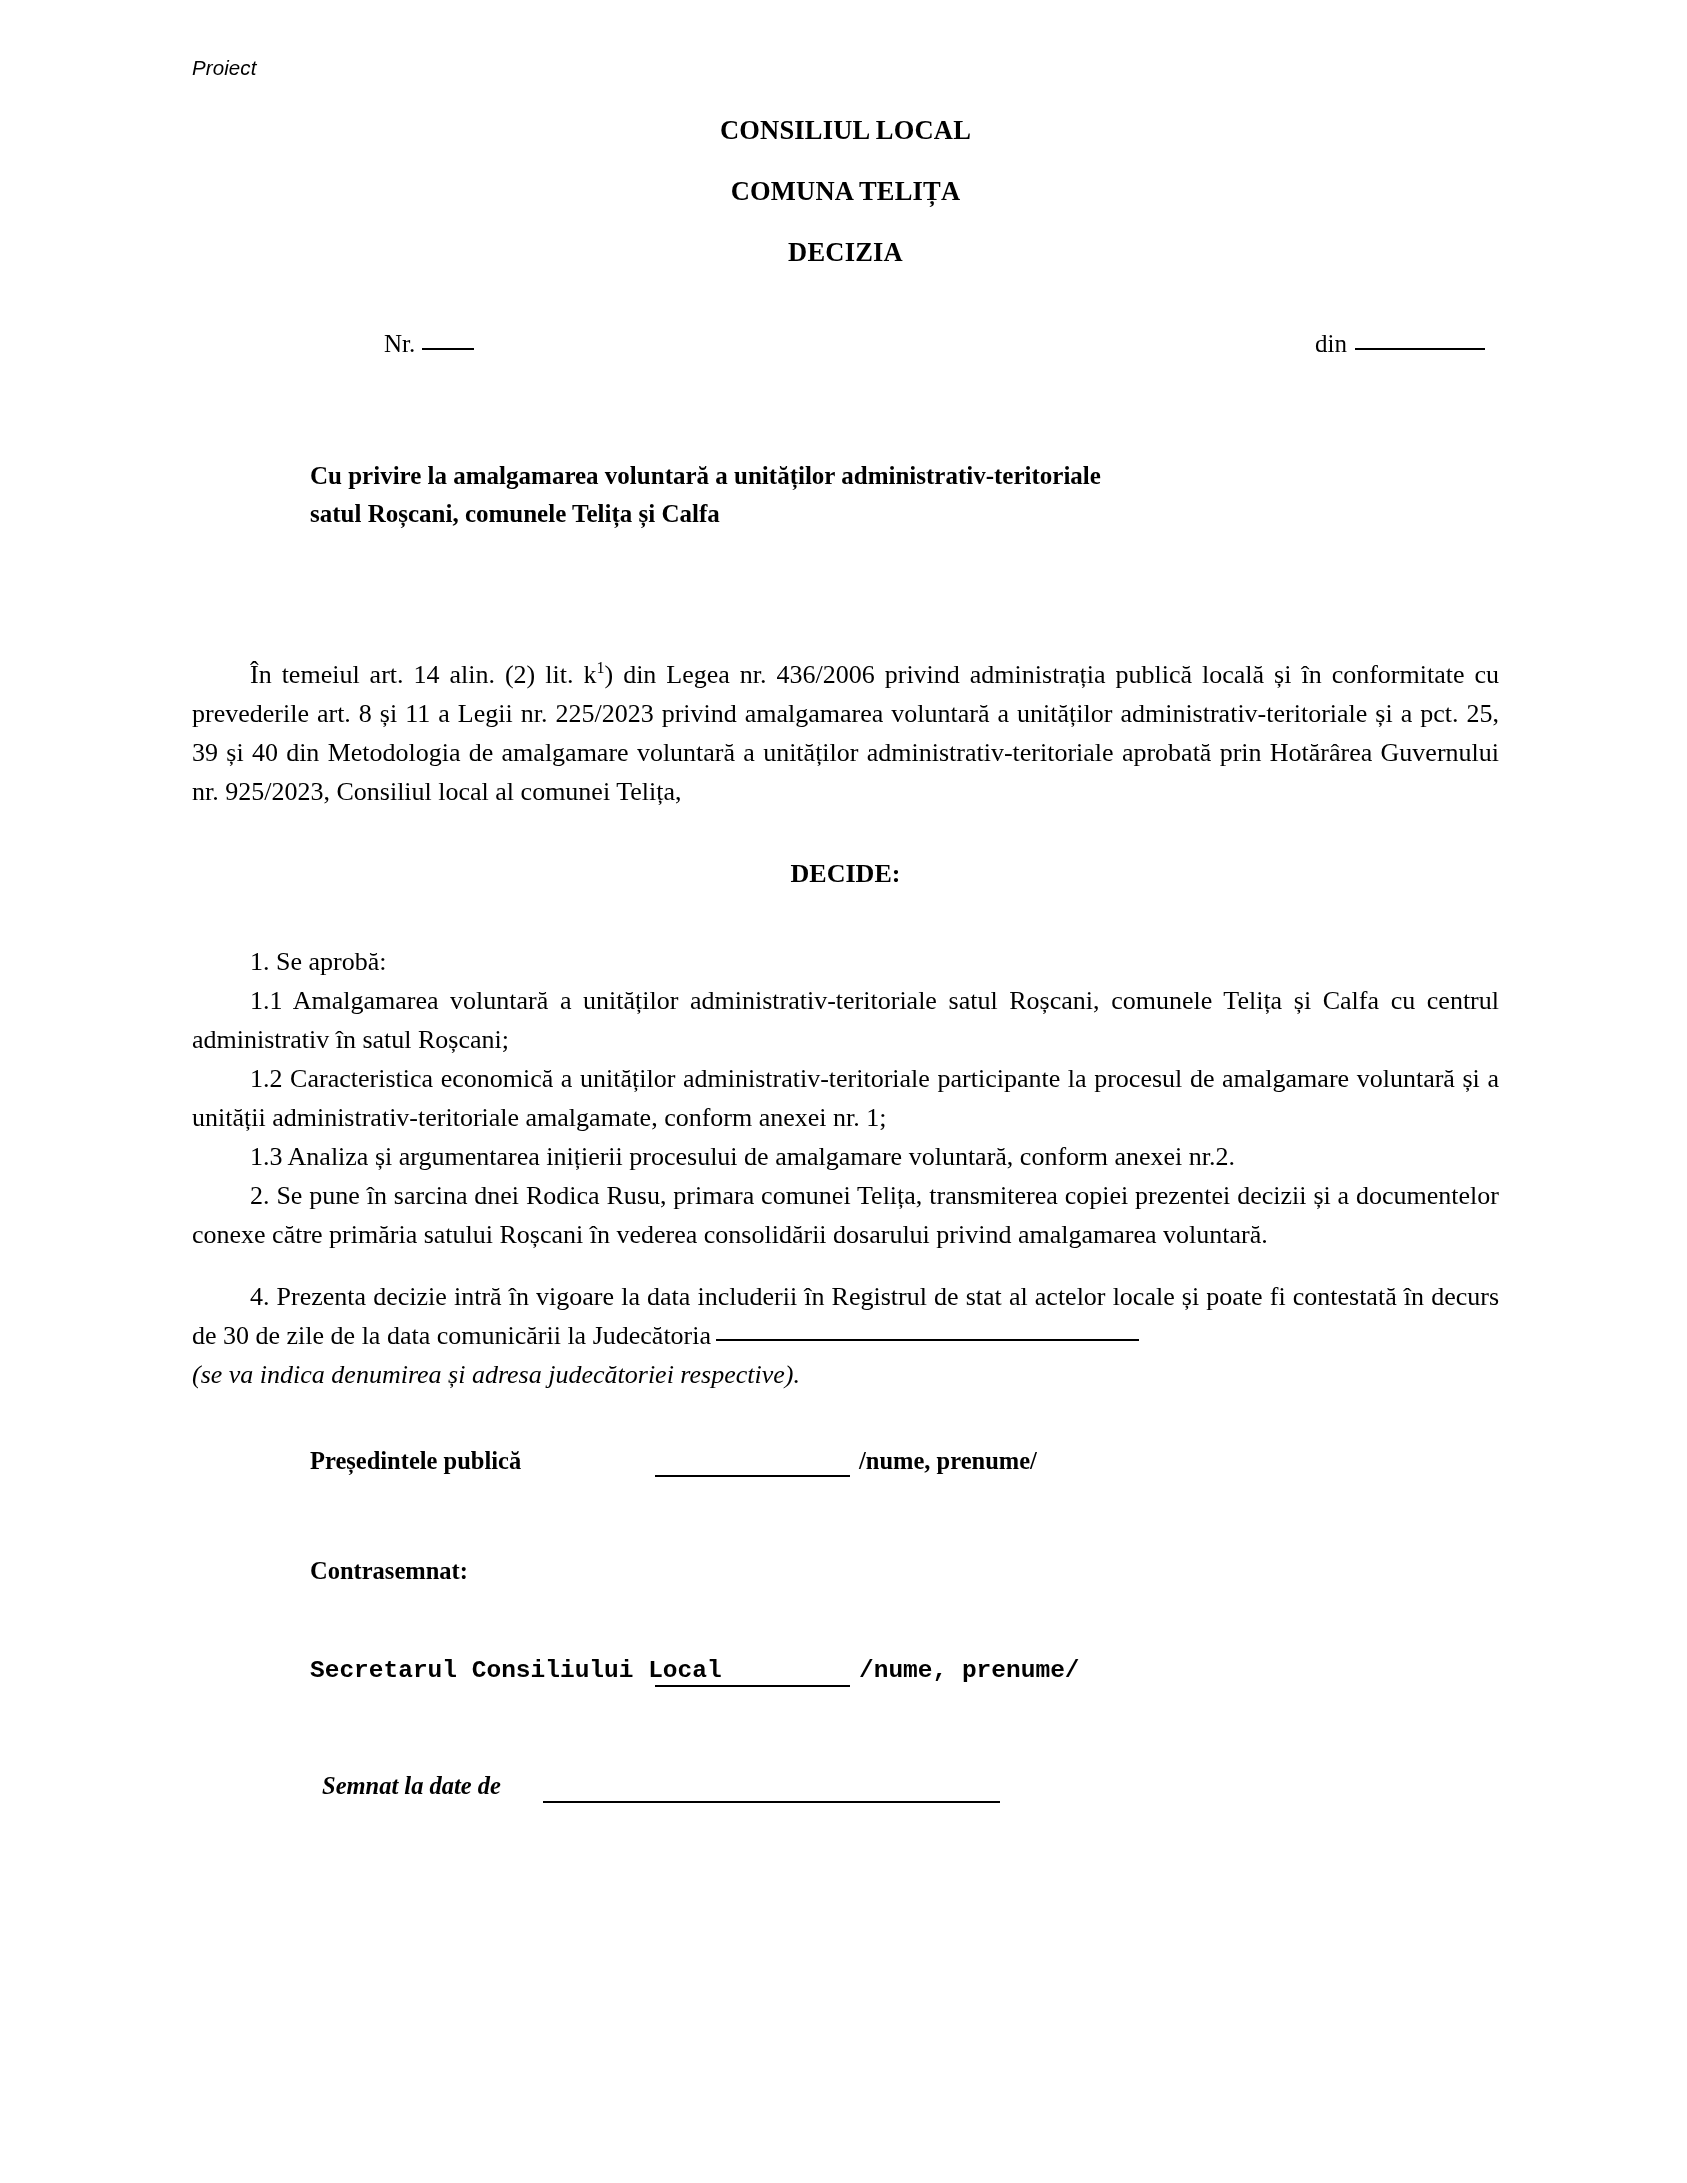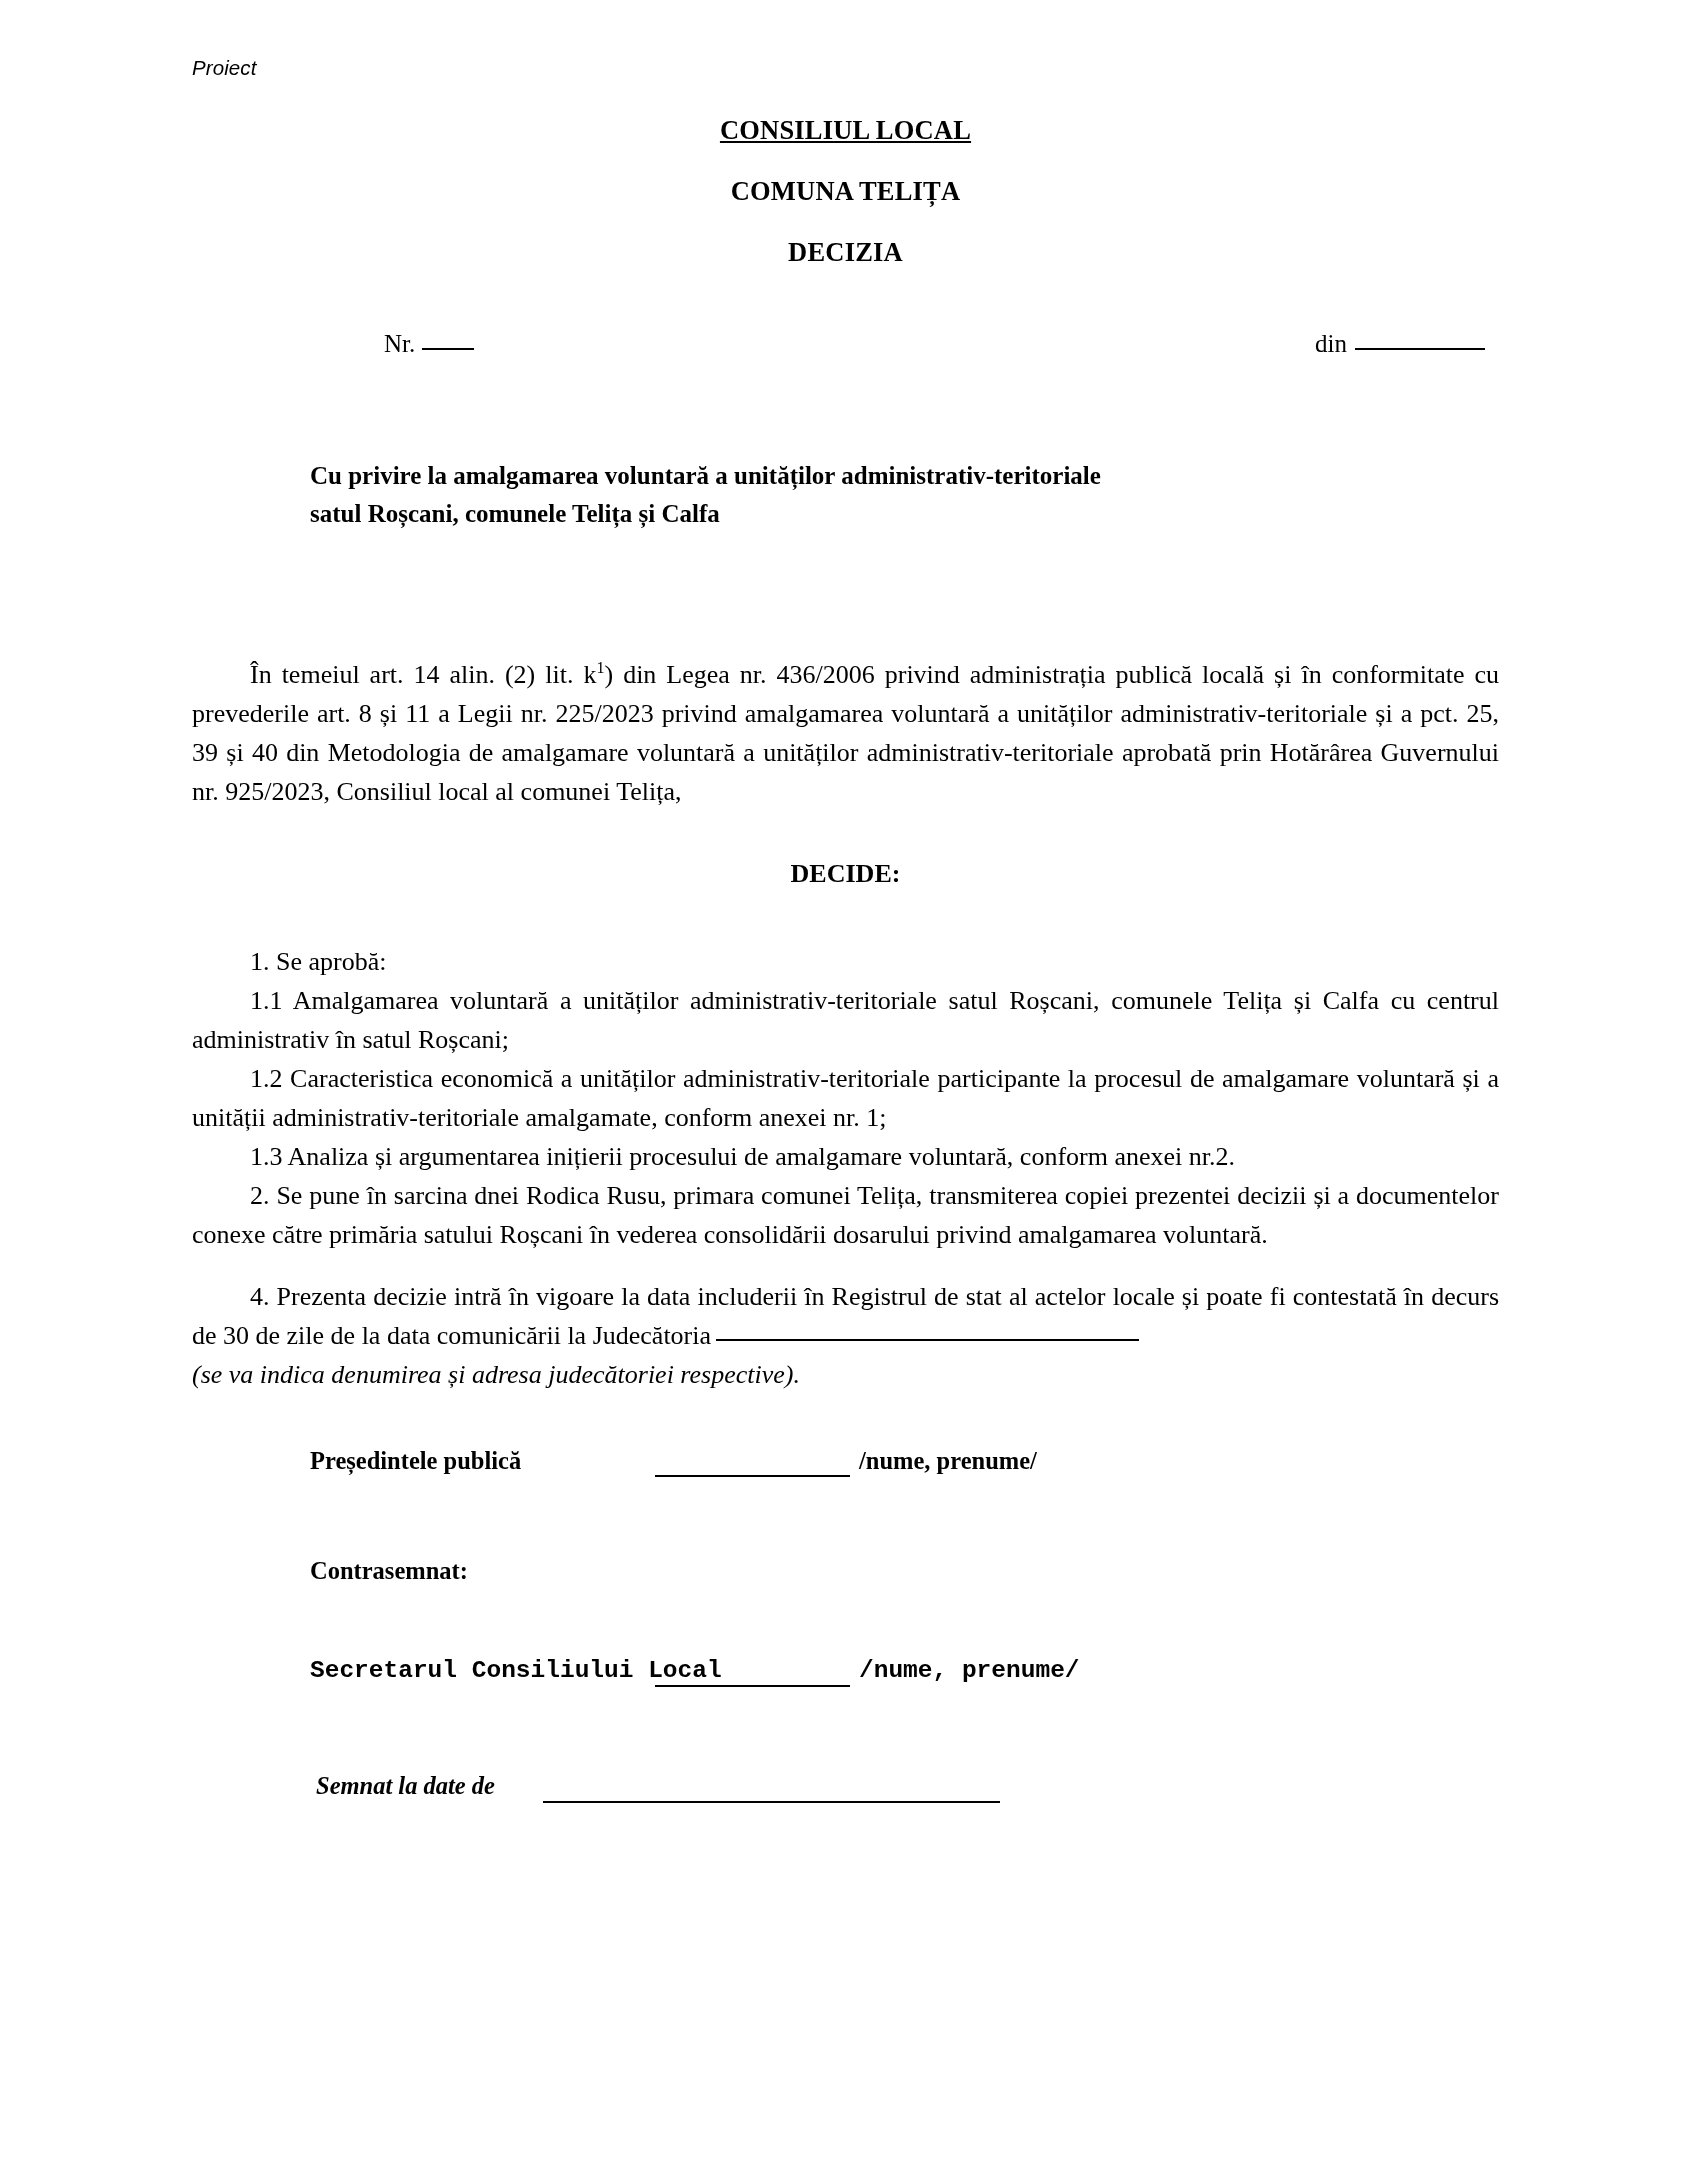--- a/index.html
+++ b/index.html
@@ -44,21 +44,21 @@
   .heading-block {
     margin-top: 38px;
     text-align: center;
   }
   .heading {
     font-weight: bold;
     font-size: 26.5px;
     line-height: 1.0;
     letter-spacing: 0.2px;
   }
-  .heading.h-local   { margin-top: 0; text-decoration: underline; }
+  .heading.h-local   { margin-top: 0; }
   .heading.h-commune { margin-top: 35px; }
   .heading.h-decizia { margin-top: 34px; }
 
   .nr-row {
     position: relative;
     margin-top: 36px;
     height: 34px;
     font-size: 25px;
     line-height: 1.15;
   }
@@ -186,21 +186,21 @@
     margin-top: 78px;
     margin-left: 118px;
     height: 37px;
     font-size: 24.5px;
     font-weight: bold;
     font-style: italic;
     line-height: 1.2;
   }
   .signed-date .label {
     position: absolute;
-    left: 6px;
+    left: 12px;
     top: 0;
     white-space: pre;
   }
   .signed-date .rule {
     position: absolute;
     left: 233px;
     top: 30px;
     width: 457px;
     border-bottom: 2.6px solid #000;
     height: 0;

